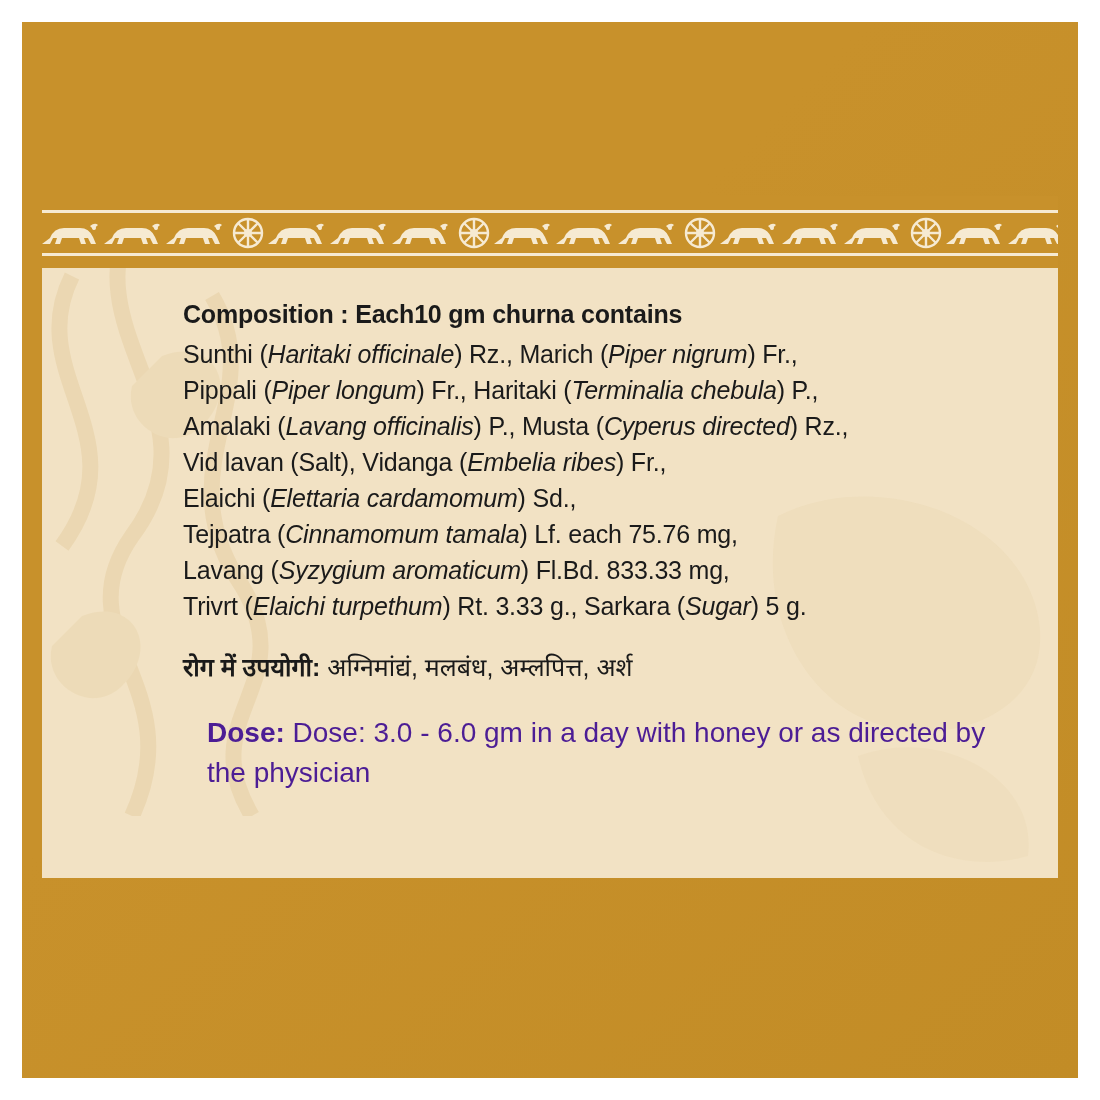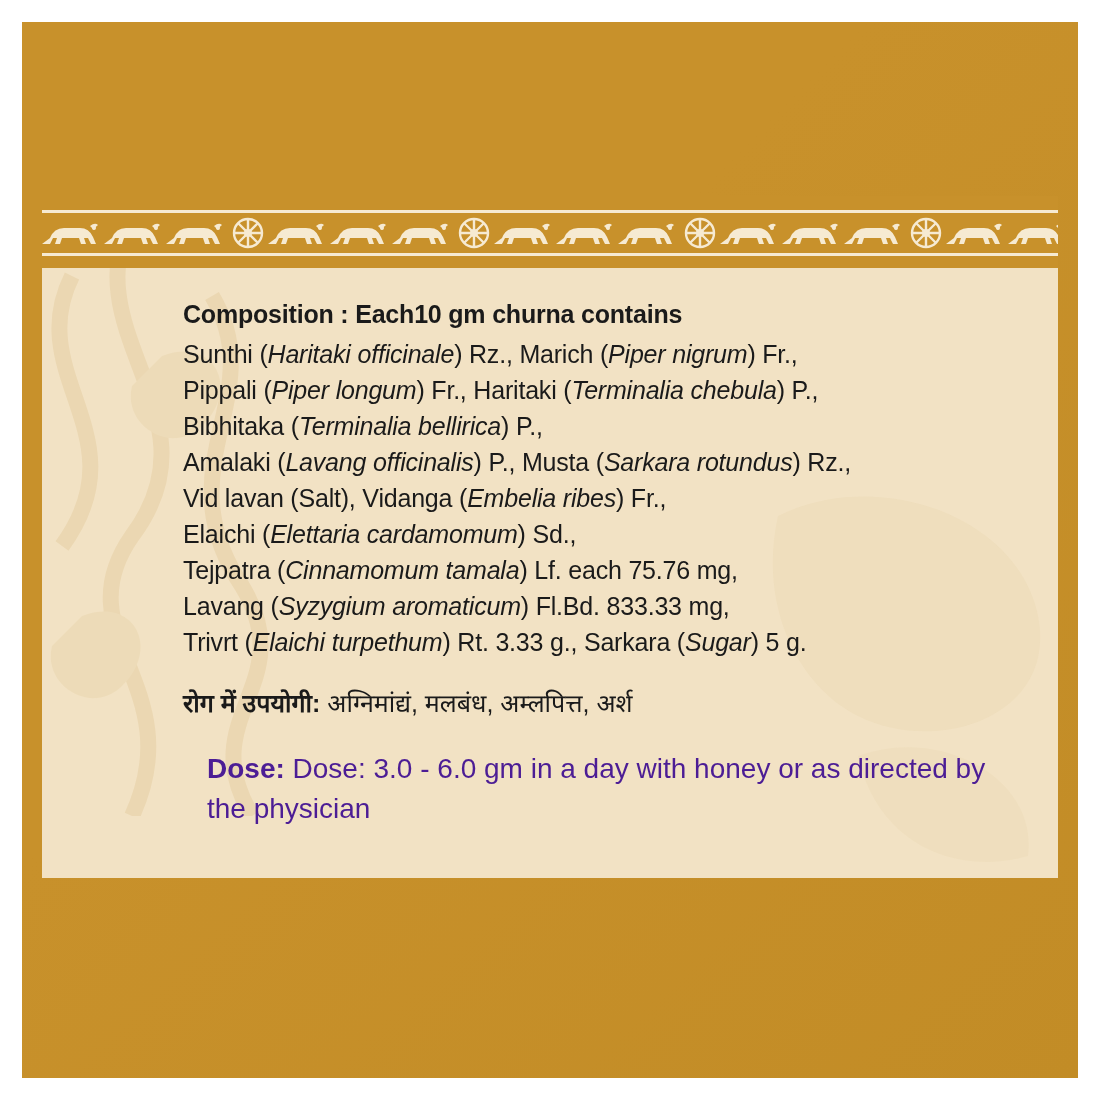--- a/index.html
+++ b/index.html
@@ -356,22 +356,21 @@
       </div>
     </div>
 
     <div class="content">
 
       <div class="comp-title">Composition : Each10 gm churna contains</div>
 
       <ul class="comp-lines">
         <li><span>Sunthi (</span><i>Haritaki officinale</i><span>) Rz., Marich (</span><i>Piper nigrum</i><span>) Fr.,</span></li>
         <li><span>Pippali (</span><i>Piper longum</i><span>) Fr., Haritaki (</span><i>Terminalia chebula</i><span>) P.,</span></li>
-        <li><span>Bibhitaka (</span><i>Terminalia bellirica</i><span>) P.,</span></li>
-        <li><span>Amalaki (</span><i>Lavang officinalis</i><span>) P., Musta (</span><i>Sarkara rotundus</i><span>) Rz.,</span></li>
+        <li><span>Amalaki (</span><i>Lavang officinalis</i><span>) P., Musta (</span><i>Cyperus directed</i><span>) Rz.,</span></li>
         <li><span>Vid lavan (Salt), Vidanga (</span><i>Embelia ribes</i><span>) Fr.,</span></li>
         <li><span>Elaichi (</span><i>Elettaria cardamomum</i><span>) Sd.,</span></li>
         <li><span>Tejpatra (</span><i>Cinnamomum tamala</i><span>) Lf. each 75.76 mg,</span></li>
         <li><span>Lavang (</span><i>Syzygium aromaticum</i><span>) Fl.Bd. 833.33 mg,</span></li>
         <li><span>Trivrt (</span><i>Elaichi turpethum</i><span>) Rt. 3.33 g., Sarkara (</span><i>Sugar</i><span>) 5 g.</span></li>
       </ul>
 
       <div class="indic-row">
         <span class="indic-label">रोग में उपयोगी:</span>
         <span>अग्निमांद्यं, मलबंध, अम्लपित्त, अर्श</span>

